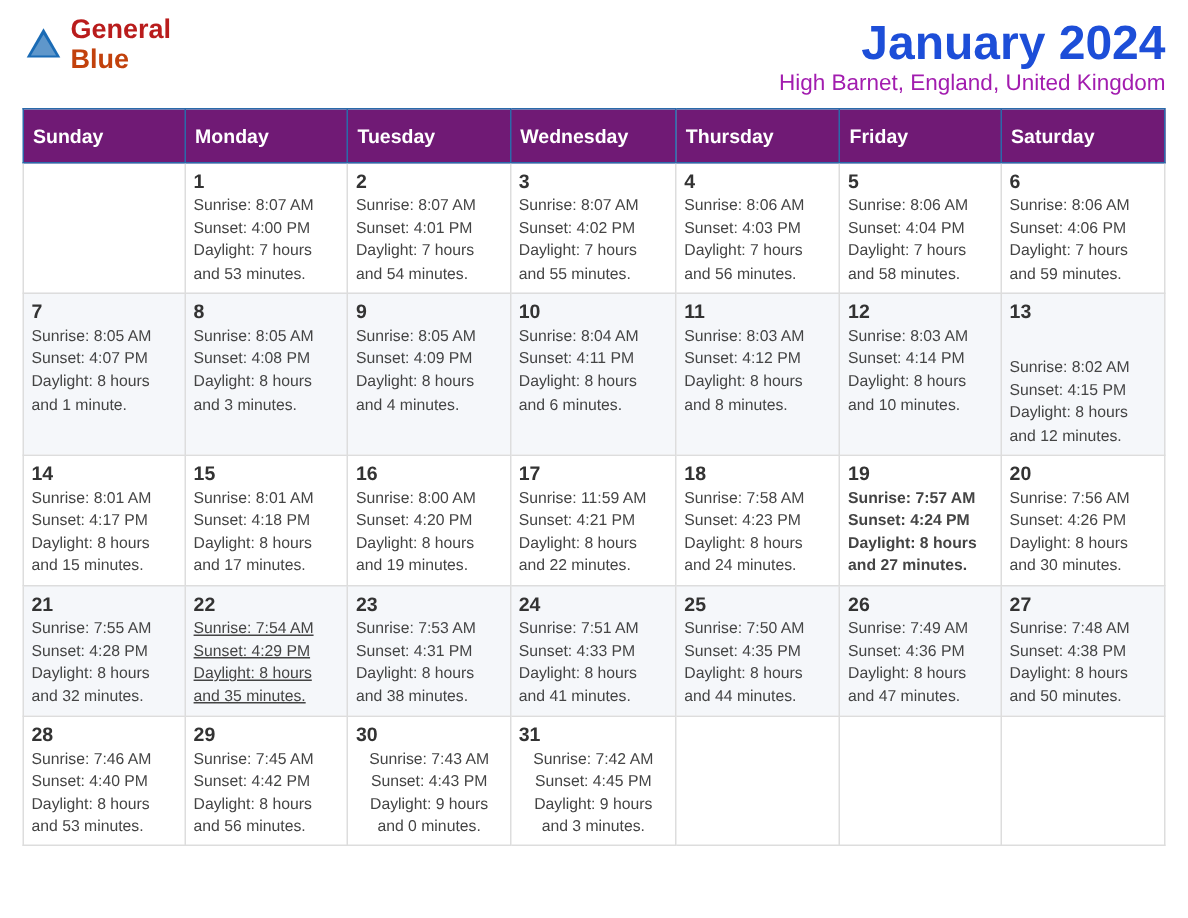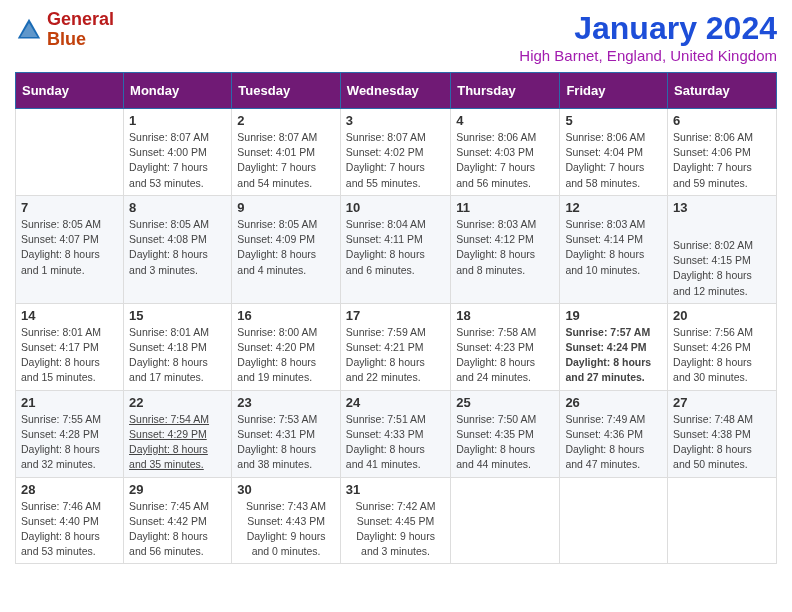--- a/index.html
+++ b/index.html
@@ -238,21 +238,21 @@
         </td>
         <td>
           <span class="day-num">16</span>
           <div class="day-info" style="white-space: pre-line;">Sunrise: 8:00 AM
 Sunset: 4:20 PM
 Daylight: 8 hours
 and 19 minutes.</div>
         </td>
         <td>
           <span class="day-num">17</span>
-          <div class="day-info" style="white-space: pre-line;">Sunrise: 7:59 AM
+          <div class="day-info" style="white-space: pre-line;">Sunrise: 11:59 AM
 Sunset: 4:21 PM
 Daylight: 8 hours
 and 22 minutes.</div>
         </td>
         <td>
           <span class="day-num">18</span>
           <div class="day-info" style="white-space: pre-line;">Sunrise: 7:58 AM
 Sunset: 4:23 PM
 Daylight: 8 hours
 and 24 minutes.</div>

